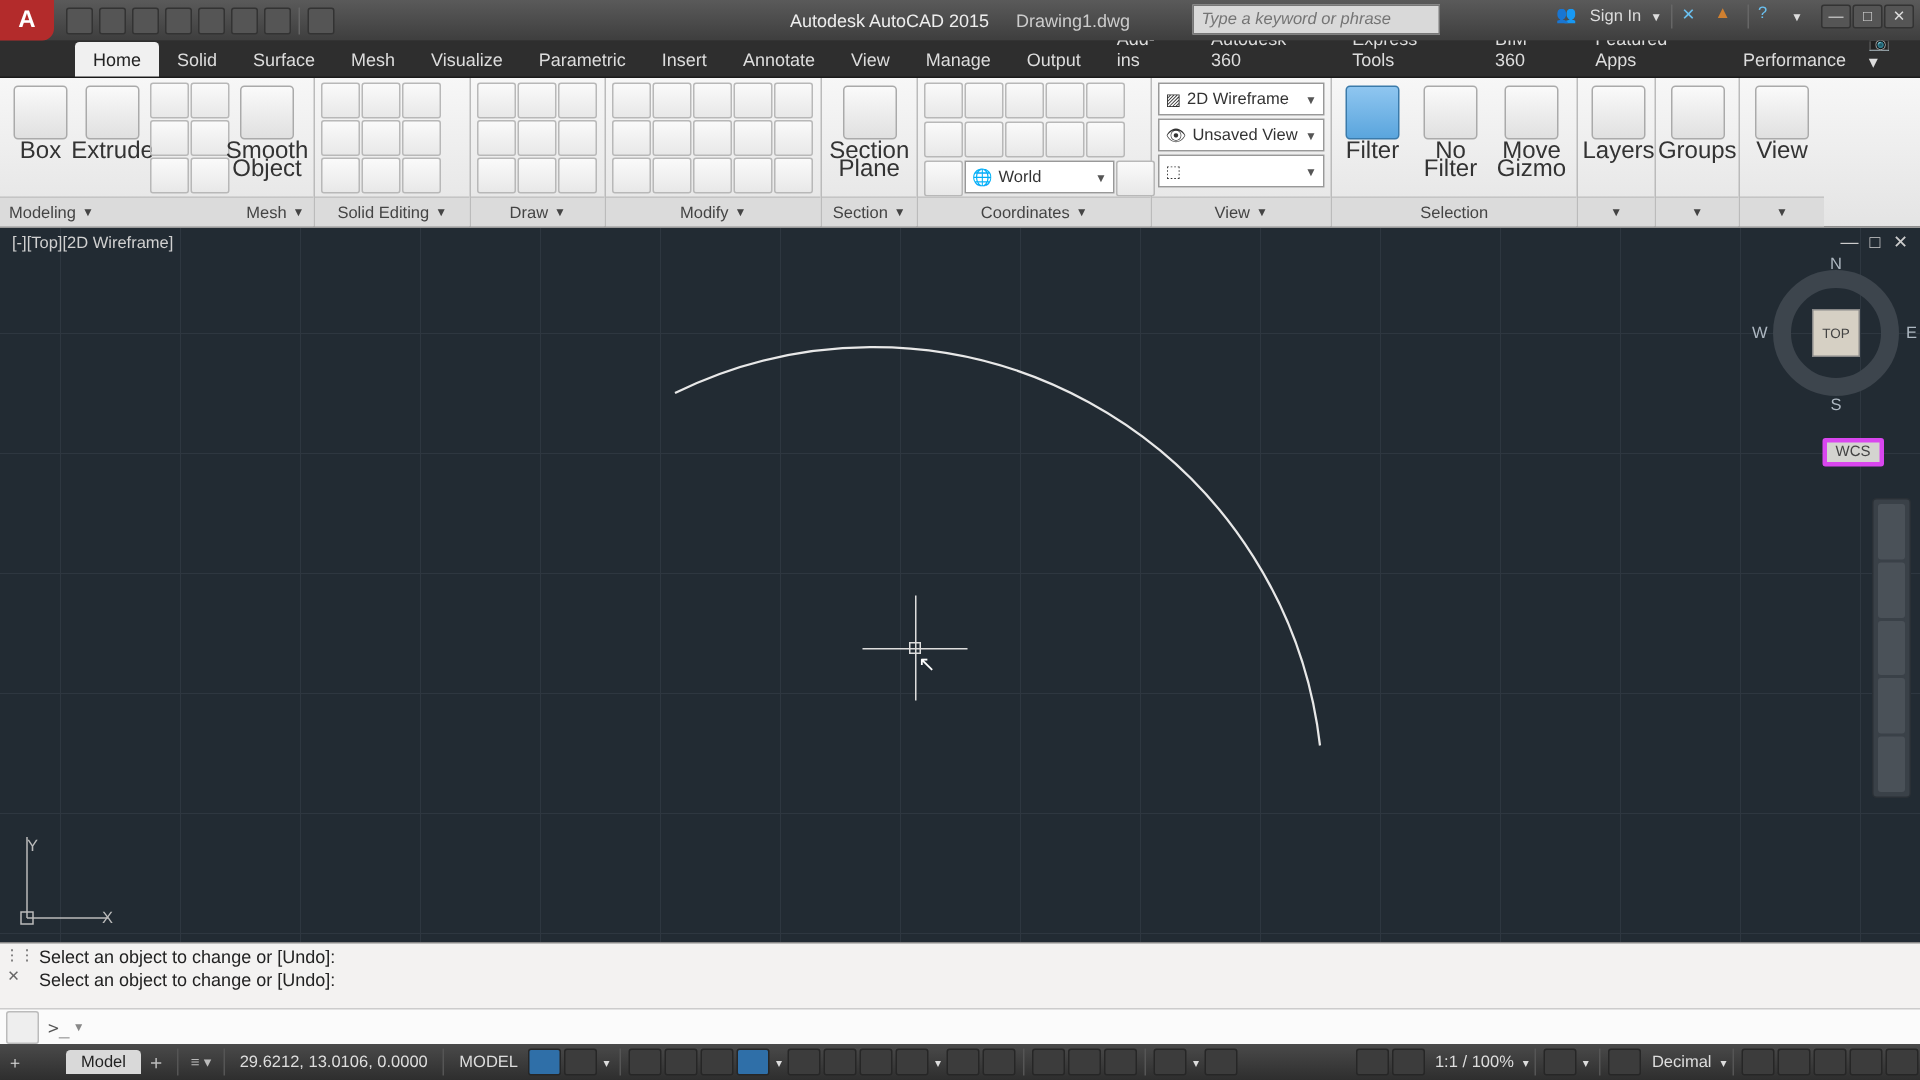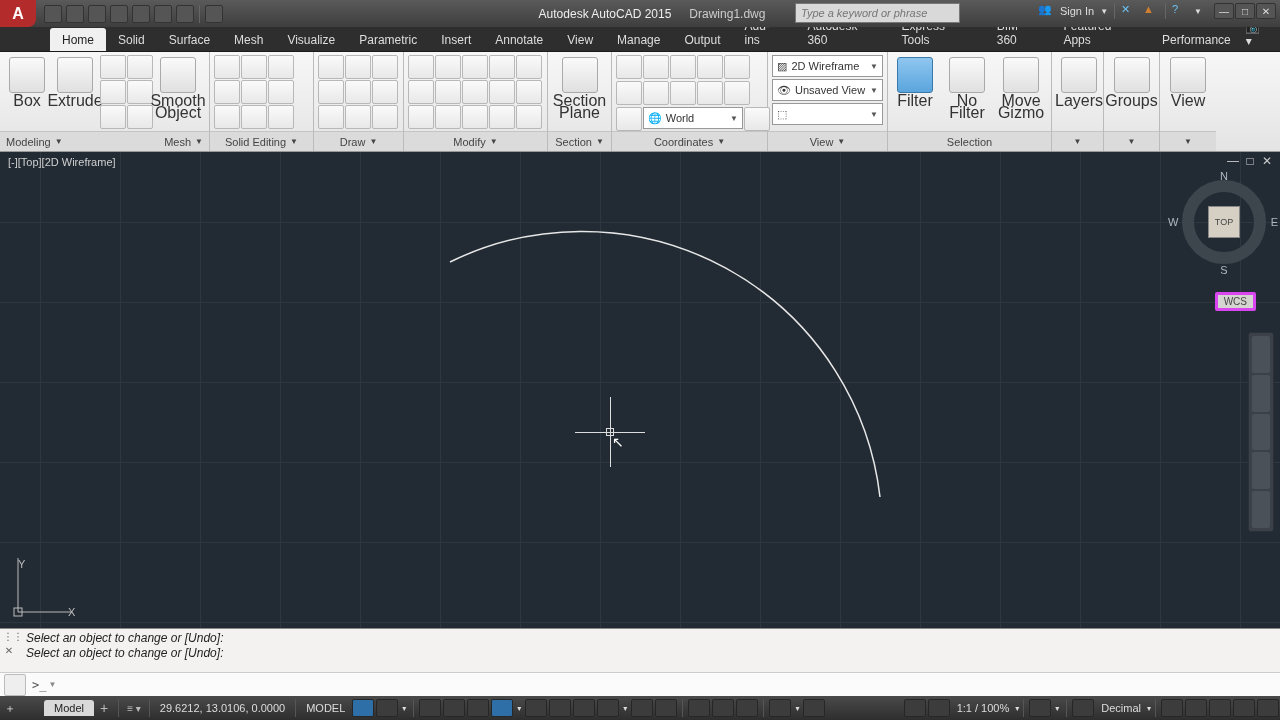--- a/index.html
+++ b/index.html
@@ -4,21 +4,21 @@
 <style>
   * { margin:0; padding:0; box-sizing:border-box; font-family:"Segoe UI",Arial,sans-serif; }
   body { width:1280px; height:720px; overflow:hidden; background:#222; position:relative; }
 
   
   .titlebar { height:27px; background:linear-gradient(#5a5a5a,#3e3e3e); display:flex; align-items:center; color:#ddd; font-size:11px; position:relative; }
   .logo { width:36px; height:27px; background:#b32b2b; display:flex; align-items:center; justify-content:center; color:#fff; font-weight:bold; font-size:16px; border-radius:0 0 8px 0; margin-right:2px;}
   .qatool { width:18px; height:18px; margin:0 2px; background:#555; border:1px solid #333; border-radius:2px; display:inline-block;}
   .qatools { display:flex; align-items:center; padding-left:4px;}
   .qatools .sep { width:1px; height:18px; background:#666; margin:0 3px;}
-  .title-center { position:absolute; left:50%; transform:translateX(-50%); display:flex; gap:18px; color:#fff; font-size:12px;margin-left:12px;}
+  .title-center { position:absolute; left:50%; transform:translateX(-50%); display:flex; gap:18px; color:#fff; font-size:12px;}
   .title-center .app { color:#eee;}
   .title-center .doc { color:#ccc;}
   .search-box { position:absolute; right:320px; top:3px; }
   .search-box input { width:165px; height:20px; background:#d9d9d9; border:1px solid #777; padding:0 5px; font-style:italic; font-size:11px; color:#666;}
   .title-right { position:absolute; right:4px; top:3px; display:flex; align-items:center; gap:6px; color:#ddd; font-size:11px;}
   .title-right .icn { width:16px; height:16px; display:inline-block;}
   .title-right .sep { width:1px; height:16px; background:#666;}
   .winbtns { display:flex; gap:1px; margin-left:6px;}
   .winbtns div { width:20px; height:16px; background:#555; border:1px solid #333; border-radius:2px; display:flex; align-items:center; justify-content:center; font-size:10px; color:#ddd;}
 
@@ -75,21 +75,21 @@
   .navbar { position:absolute; right:6px; top:180px; width:26px; height:200px; background:#3a4148; border:1px solid #2a3036; border-radius:3px; display:flex; flex-direction:column; gap:2px; padding:3px;}
   .navbar .nb { flex:1; background:#4a5158; border-radius:2px;}
   .mini-winbtns { position:absolute; right:6px; top:4px; display:flex; gap:3px;}
   .mini-winbtns div { width:14px; height:12px; color:#ccc; font-size:12px; line-height:10px; text-align:center; cursor:pointer;}
 
   
   .cmd-area { position:absolute; left:0; right:0; bottom:48px; height:44px; background:#f3f2f1; border-top:1px solid #888; font-family:Consolas,monospace; font-size:12px; color:#222;}
   .cmd-close { position:absolute; left:3px; top:2px; display:flex; flex-direction:column; gap:2px;}
   .cmd-close div { width:12px; height:12px; font-size:10px; color:#666; text-align:center;}
   .cmd-hist { padding:2px 4px 0 26px;}
-  .cmd-hist div { line-height:15px;font-style:italic;}
+  .cmd-hist div { line-height:15px;}
   
   .cmdbar { position:absolute; left:0; right:0; bottom:24px; height:24px; background:#fbfbfb; border-top:1px solid #ccc; display:flex; align-items:center;}
   .cmdbar .wrench { width:22px; height:22px; margin-left:4px; background:#eee; border:1px solid #bbb; border-radius:2px;}
   .cmdbar .prompt { margin-left:6px; font-family:Consolas,monospace; font-size:12px; color:#555;}
   .status { position:absolute; left:0; right:0; bottom:0; height:24px; background:linear-gradient(#4a4a4a,#2e2e2e); display:flex; align-items:center; color:#ddd; font-size:11px;}
   .status .modeltab { background:#d9d9d9; color:#222; padding:2px 10px; margin-left:24px; border-radius:3px 3px 0 0; font-size:11px;}
   .status .tab-plus { color:#bbb; padding:0 6px; font-size:14px;}
   .status .tab-list { color:#bbb; padding:0 4px; font-size:10px;}
   .status .sep { width:1px; height:18px; background:#555; margin:0 4px;}
   .status .sbtn { width:22px; height:18px; margin:0 1px; background:#3c3c3c; border:1px solid #262626; border-radius:2px;}

